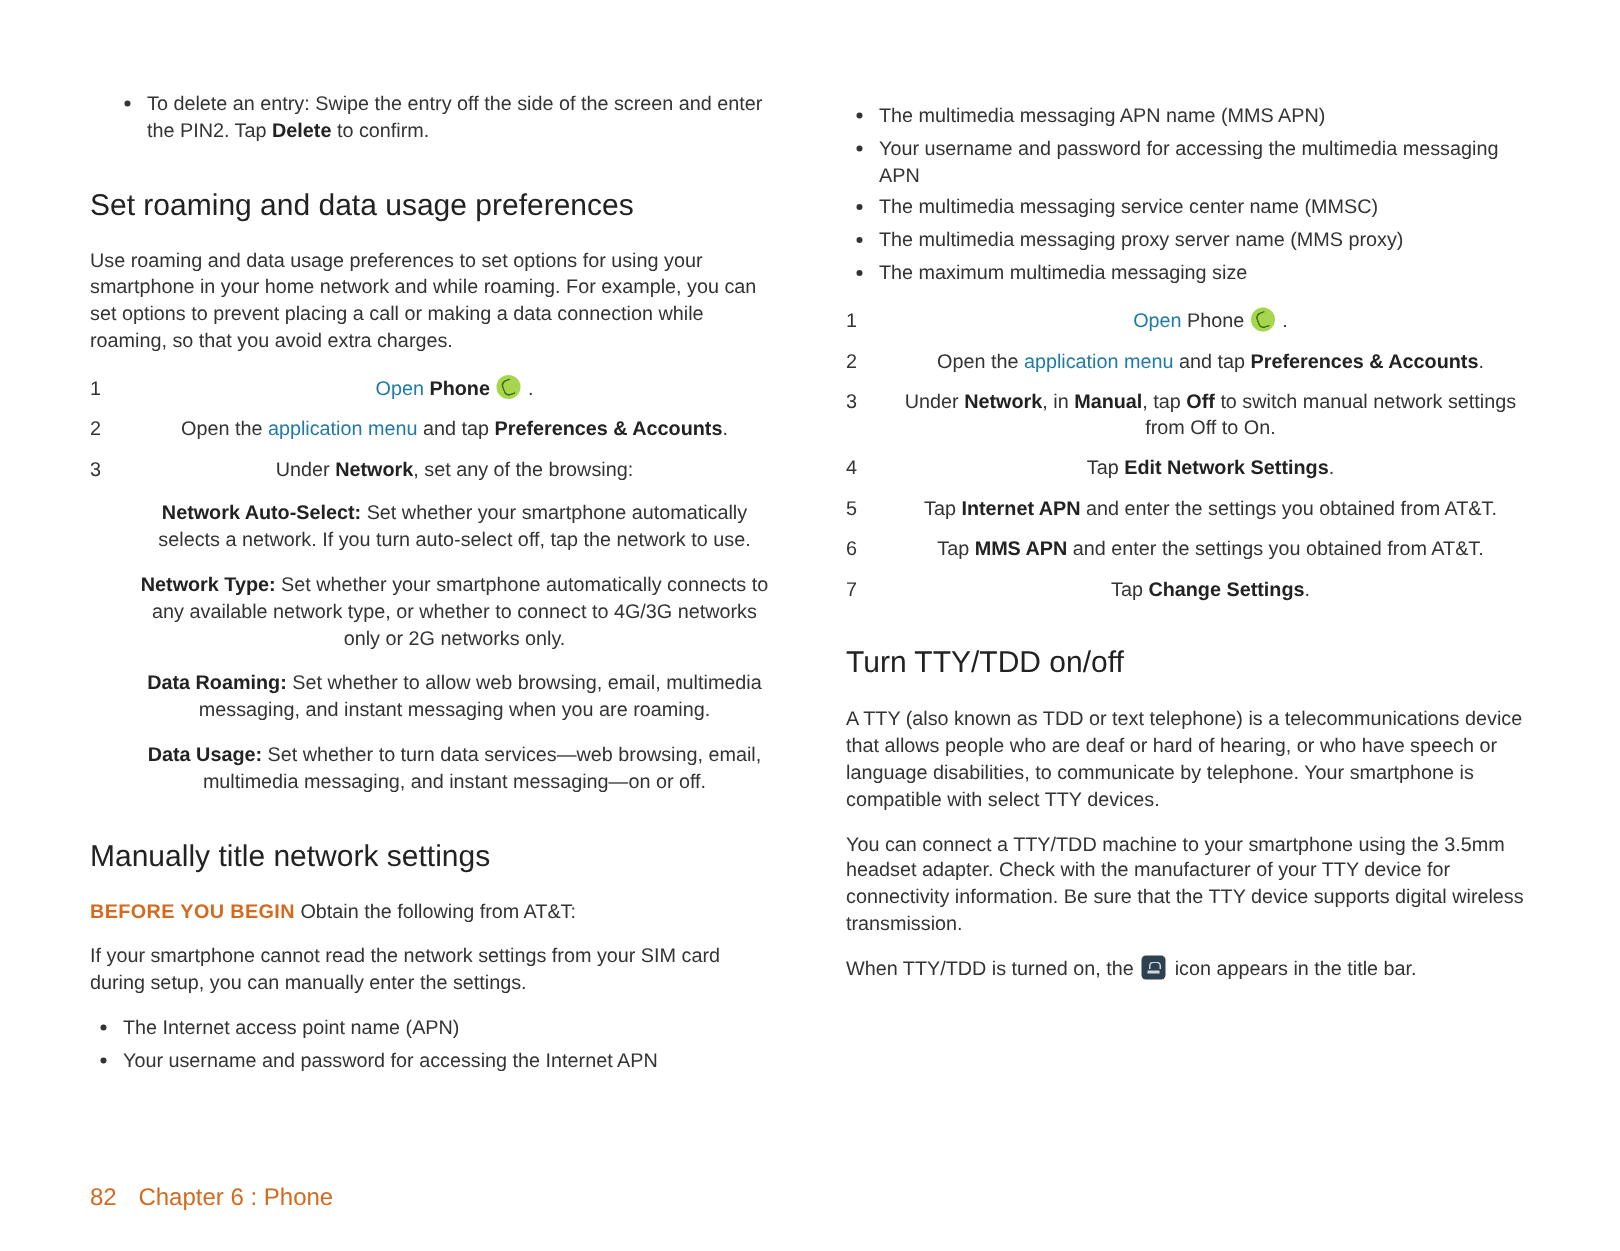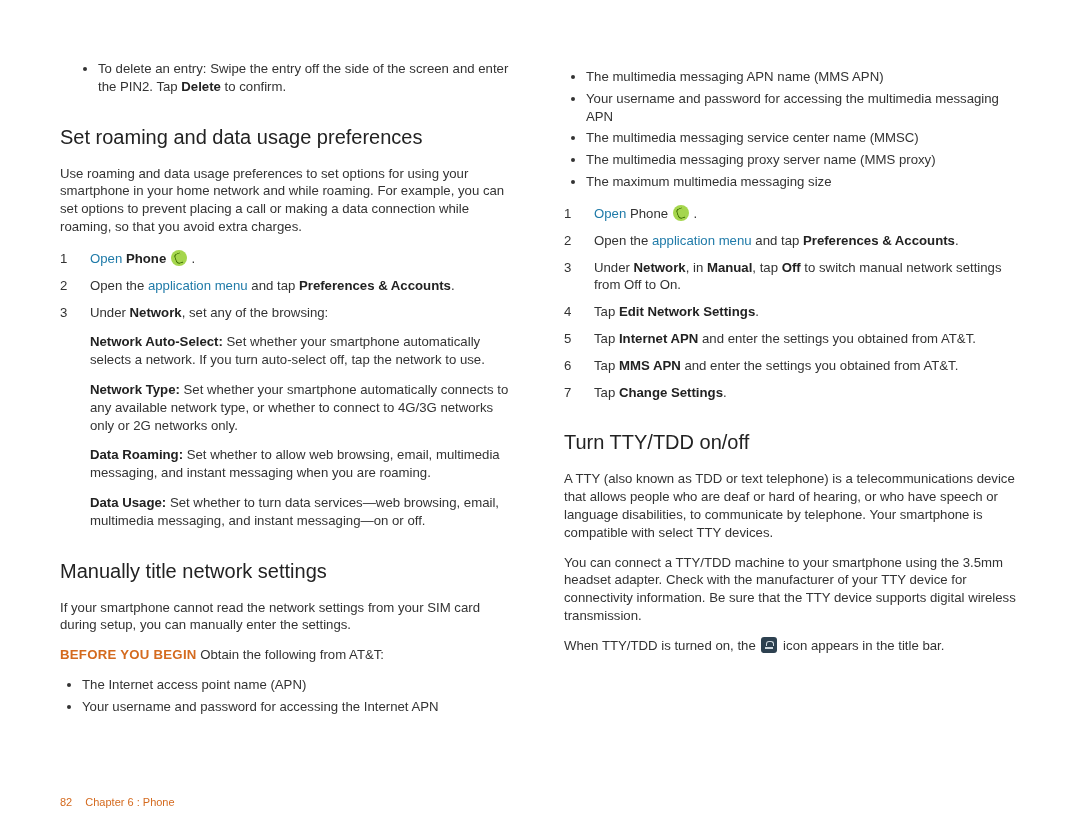--- a/index.html
+++ b/index.html
@@ -52,20 +52,21 @@
     list-style: none;
     padding: 0;
     margin: 14px 0 0;
     counter-reset: step;
   }
   ol.steps > li {
     counter-increment: step;
     margin: 9px 0;
     position: relative;
     padding-left: 30px;
+    text-align: center;
   }
   ol.steps > li::before {
     content: counter(step);
     position: absolute;
     left: 0;
     top: 0;
     color: #333;
     font-weight: 300;
   }
   ol.steps .sub {
@@ -121,21 +122,21 @@
     content: "";
     position: absolute;
     left: 4px; top: 10px;
     width: 8px; height: 2px;
     background: #cfd8de;
   }
 
   .footer {
     margin-top: auto;
     padding-top: 18px;
-    font-size: 11px;
+    font-size: 16px;
     color: #666;
   }
   .footer .pg { color: #d46a1e; margin-right: 10px; }
   .footer .chap { color: #d46a1e; }
 </style>
 </head>
 <body>
 
 <div class="page">
   <div class="cols">
@@ -165,25 +166,25 @@
             <p><span class="bold">Network Auto-Select:</span><span> Set whether your smartphone automatically selects a network. If you turn auto-select off, tap the network to use.</span></p>
             <p><span class="bold">Network Type:</span><span> Set whether your smartphone automatically connects to any available network type, or whether to connect to 4G/3G networks only or 2G networks only.</span></p>
             <p><span class="bold">Data Roaming:</span><span> Set whether to allow web browsing, email, multimedia messaging, and instant messaging when you are roaming.</span></p>
             <p><span class="bold">Data Usage:</span><span> Set whether to turn data services—web browsing, email, multimedia messaging, and instant messaging—on or off.</span></p>
           </div>
         </li>
       </ol>
 
       <h2>Manually title network settings</h2>
 
-      <p>If your smartphone cannot read the network settings from your SIM card during setup, you can manually enter the settings.</p>
-
       <p>
         <span class="accent bold caps">BEFORE YOU BEGIN</span><span>  Obtain the following from AT&amp;T:</span>
       </p>
+
+      <p>If your smartphone cannot read the network settings from your SIM card during setup, you can manually enter the settings.</p>
 
       <ul class="bullets" style="padding-left:22px">
         <li>The Internet access point name (APN)</li>
         <li>Your username and password for accessing the Internet APN</li>
       </ul>
     </div>
 
     <div class="col">
 
       <ul class="bullets bullets-right" style="margin-top:12px">

